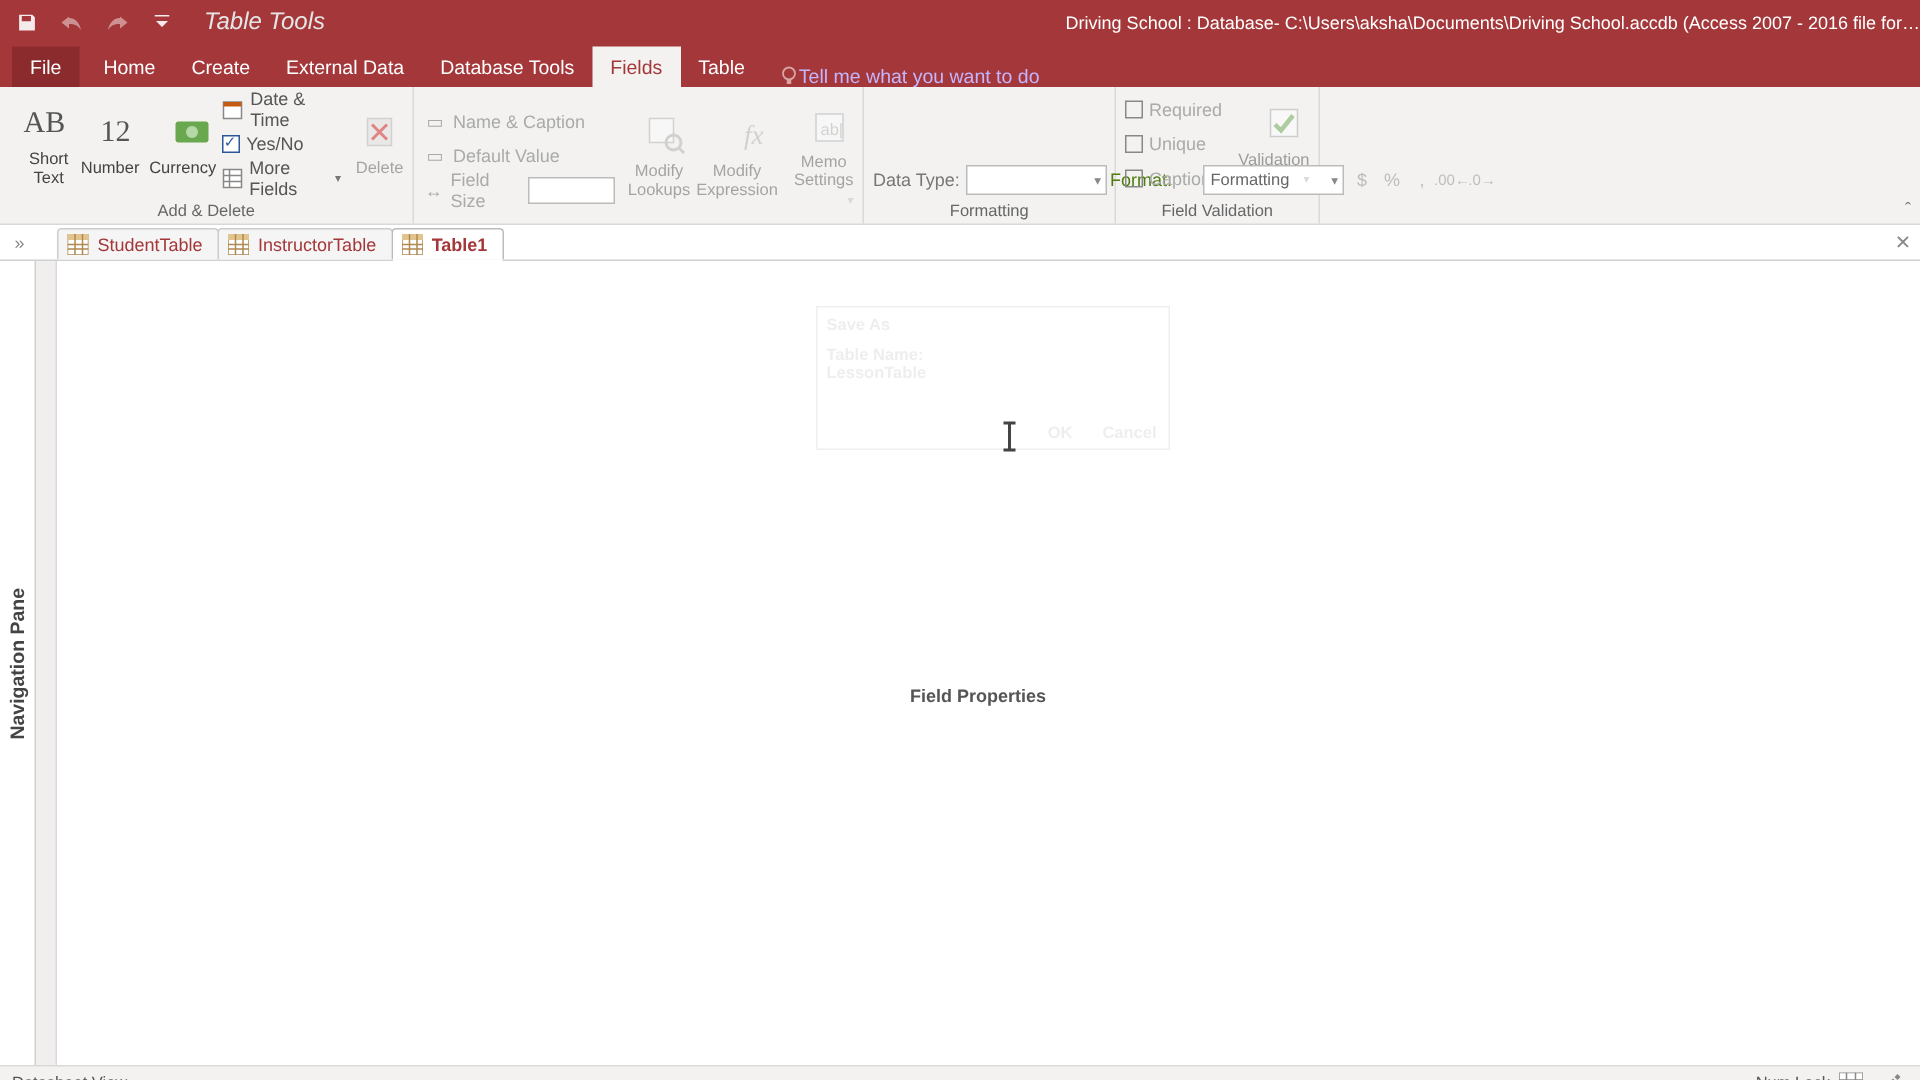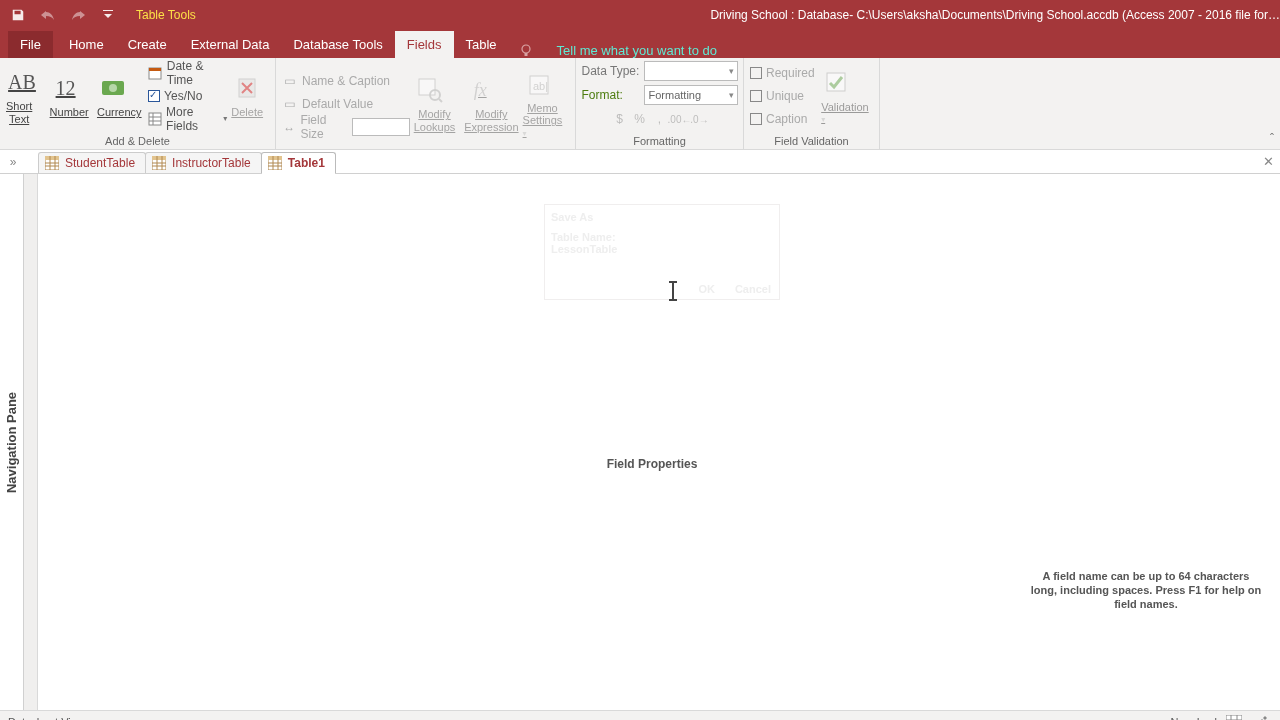--- a/index.html
+++ b/index.html
@@ -3,41 +3,41 @@
 <meta charset="utf-8">
 <style>
 * { margin: 0; padding: 0; box-sizing: border-box; font-family: "Segoe UI", Tahoma, sans-serif; }
 body { width: 1280px; height: 720px; overflow: hidden; background: #fff; font-size: 12px; }
 
 
 .titlebar { height: 30px; background: #a4373a; color: #fff; display: flex; align-items: center; }
 .qat { display: flex; align-items: center; padding: 0 6px; gap: 6px; }
 .qat-btn { width: 24px; height: 24px; display: flex; align-items: center; justify-content: center; color: #fff; opacity: .9; }
 .qat-btn.dim { opacity: .45; }
-.title-tools { margin-left: auto; padding: 0 10px; font-size: 12px; color: #fde047; }
+.title-tools { margin-left: auto; padding: 0 10px; font-size: 16px; color: #e5e5e5; font-style: italic; }
 .title-center { flex: 1; text-align: right; font-size: 12px; white-space: nowrap; overflow: hidden; text-overflow: ellipsis; }
 .title-right { display: flex; align-items: center; gap: 8px; padding-right: 4px; }
 .title-user { font-size: 12px; padding: 0 8px; }
 .win-btns { display: flex; }
 .win-btn { width: 44px; height: 30px; display: flex; align-items: center; justify-content: center; }
 
 
 .tabbar { height: 28px; background: #a4373a; display: flex; align-items: flex-end; padding-left: 8px; }
 .tab { padding: 6px 12px; font-size: 13px; color: #fff; cursor: pointer; }
 .tab.file { background: #8b2b2e; margin-right: 4px; }
 .tab.active { background: #f3f2f1; color: #a4373a; }
-.tell-me { display: flex; align-items: center; gap: 24px; padding: 0 10px; color: #5eead4; font-size: 13px; }
+.tell-me { display: flex; align-items: center; gap: 0; padding: 0 10px; color: #c4b5fd; font-size: 13px; }
 .tell-me-icon { opacity: .7; }
 
 
 .ribbon { height: 92px; background: #f3f2f1; border-bottom: 1px solid #d9d9d9; display: flex; }
 .rg { border-right: 1px solid #d9d9d9; display: flex; flex-direction: column; }
 .rg-body { flex: 1; display: flex; align-items: center; padding: 2px 6px; gap: 4px; }
 .rg-label { text-align: center; font-size: 11px; color: #666; padding: 2px 4px; }
-.big-btn { display: flex; flex-direction: column; align-items: flex-start; justify-content: center; width: 48px; height: 68px; gap: 2px; color: #444; text-decoration: underline; }
+.big-btn { display: flex; flex-direction: column; align-items: flex-end; justify-content: center; width: 48px; height: 68px; gap: 2px; color: #444; }
 .big-btn .lbl { font-size: 11px; text-align: center; line-height: 1.1; }
 .big-icon { width: 32px; height: 32px; display: flex; align-items: center; justify-content: center; }
 .small-row { display: flex; align-items: center; gap: 4px; height: 22px; color: #555; font-size: 12px; }
 .small-row.dim { color: #aaa; }
 .small-icon { width: 16px; height: 16px; display: flex; align-items: center; justify-content: center; }
 .stack { display: flex; flex-direction: column; gap: 1px; }
 .chk { width: 12px; height: 12px; border: 1px solid #888; display: inline-block; }
 .chk.checked { background: #fff; border-color: #2b579a; position: relative; }
 .chk.checked::after { content: "✓"; font-size: 10px; color: #2b579a; position: absolute; top: -2px; left: 0; }
 .field-size-input { width: 58px; height: 18px; border: 1px solid #bbb; background: #fff; }
@@ -235,21 +235,21 @@
               </svg>
         </div>
         <div class="lbl" style="white-space:pre">Memo
 Settings</div>
         <span style="font-size:8px;color:#bbb">▾</span>
       </div>
     </div>
   </div>
 
   <div class="rg" style="width:168px">
-    <div class="rg-body" style="flex-direction:column;align-items:center;gap:2px">
+    <div class="rg-body" style="align-items:flex-end;gap:2px">
       <div class="small-row">
         <span style="width:58px;color:#777">Data Type:</span>
         <div class="combo"></div>
       </div>
       <div class="small-row">
         <span style="width:58px;color:#4d7c0f">Format:</span>
         <div class="combo">Formatting</div>
       </div>
       <div class="small-row" style="gap:0;opacity:.5">
         <div class="fmt-btn">$</div>
@@ -339,21 +339,20 @@
       <div>LessonTable</div>
       <div class="g-btns">
             <span>OK</span>
             <span>Cancel</span>
           </div>
     </div>
 
     <div class="cursor"></div>
 
     <div class="field-props-label">Field Properties</div>
-    <div class="help-text">A field name can be up to 64 characters long, including spaces. Press F1 for help on field names.</div>
   </div>
 </div>
 </div>
 
 <div class="statusbar">
   <span>Datasheet View</span>
   <span class="spacer"></span>
   <span>Num Lock</span>
   <div class="view-btn">
     <svg width="16" height="14" viewBox="0 0 16 14">

